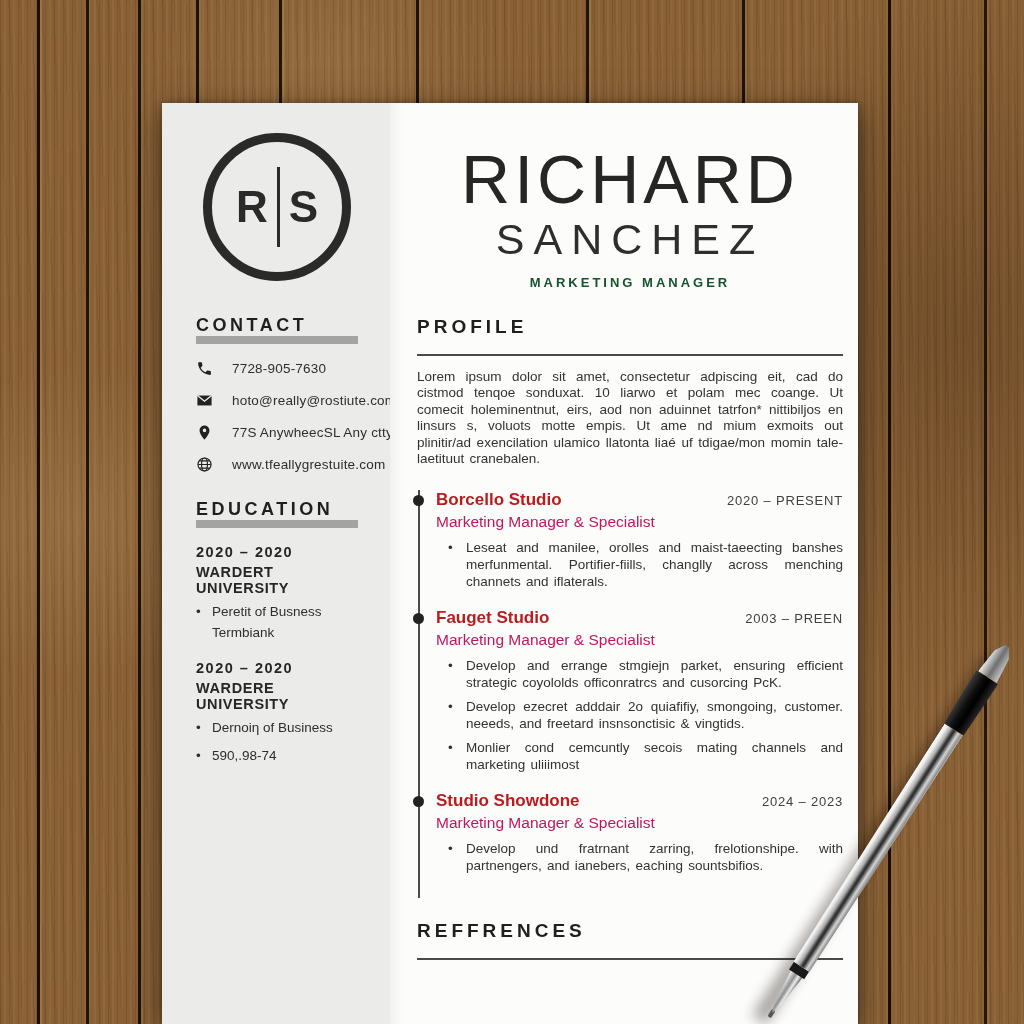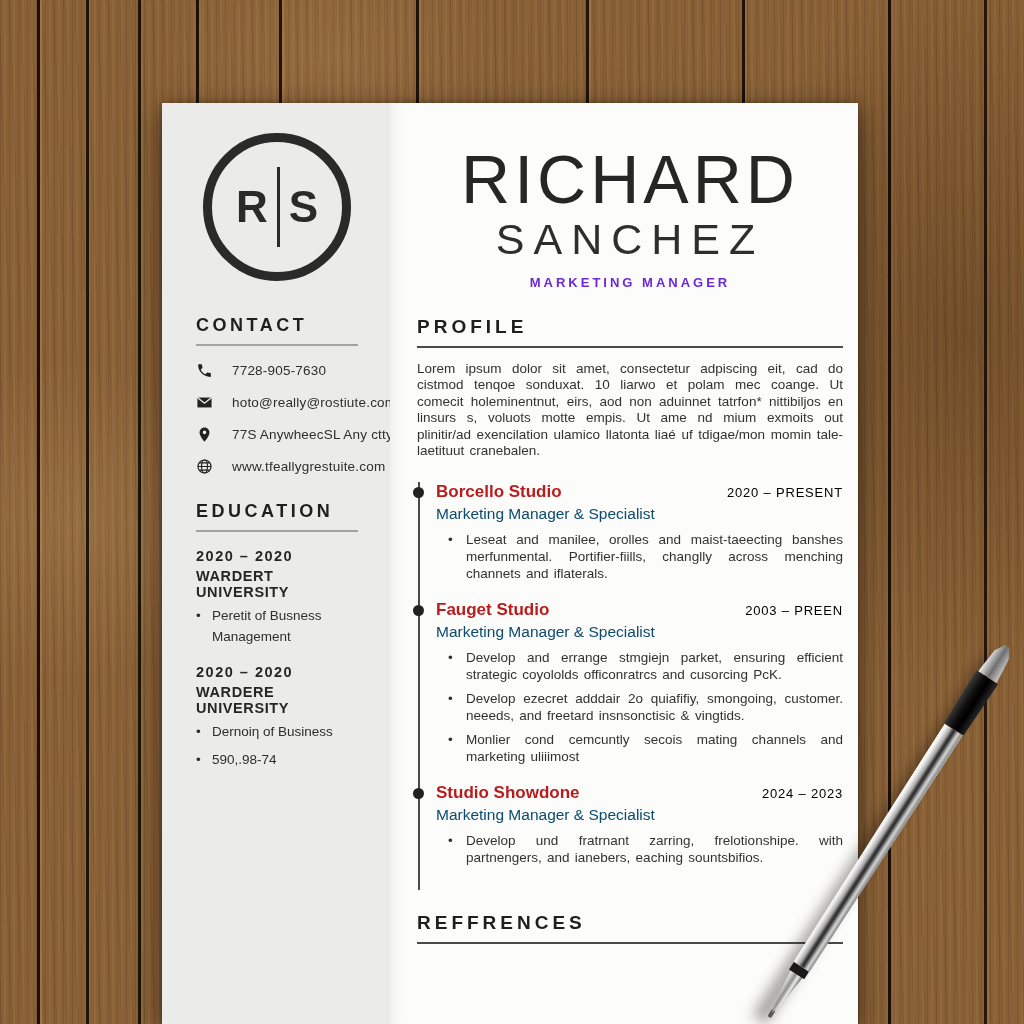--- a/index.html
+++ b/index.html
@@ -33,52 +33,52 @@
   .maincol{flex:1;background:#fcfcfb;box-sizing:border-box;padding:28px 15px 0 27px;color:#323232;
     box-shadow:inset 14px 0 20px -18px rgba(0,0,0,.14);}
 
   
   .logo{width:130px;height:130px;border:9px solid #2a2a2a;border-radius:50%;margin:0 auto 34px auto;
     display:flex;align-items:center;justify-content:center;gap:9px;background:transparent;}
   .logo .lt{font-size:44px;font-weight:700;color:#2a2a2a;line-height:1;}
   .logo .bar{width:3px;height:80px;background:#2a2a2a;}
 
   .side-heading{font-size:18px;font-weight:700;letter-spacing:3.5px;color:#1f1f1f;
-    border-bottom:2px solid #a3a3a3;padding-bottom:8px;margin-bottom:16px;}
+    border-bottom:8px solid #a3a3a3;padding-bottom:0;margin-bottom:16px;}
   .side-section{margin-bottom:26px;}
 
   .c-row{display:flex;align-items:center;gap:19px;margin-bottom:15px;font-size:13.5px;}
   .c-row svg{flex:0 0 17px;}
   .c-text{white-space:nowrap;letter-spacing:.2px;}
 
   .edu-dates{font-size:14.5px;font-weight:700;letter-spacing:1.5px;margin-bottom:4px;color:#262626;}
   .edu-school{font-size:14.5px;font-weight:700;letter-spacing:.6px;margin-bottom:6px;color:#262626;}
   .edu-entry{margin-bottom:16px;}
   ul.dots{list-style:none;margin:0;padding:0;}
   ul.dots li{position:relative;padding-left:16px;font-size:13.5px;line-height:1.55;margin-bottom:7px;color:#2e2e2e;}
   ul.dots li::before{content:"•";position:absolute;left:0;top:0;}
 
   
   .name-block{text-align:center;margin-bottom:26px;}
   .first-name{font-size:68px;font-weight:400;letter-spacing:4px;color:#262626;line-height:1.05;margin-top:13px;}
   .last-name{font-size:43px;font-weight:300;letter-spacing:9px;color:#2e2e2e;line-height:1.15;}
-  .job-title{font-size:13px;font-weight:600;letter-spacing:3px;color:#6d28d9;margin-top:10px;}
+  .job-title{font-size:13px;font-weight:600;letter-spacing:3px;color:#14532d;margin-top:10px;}
 
   .main-heading{font-size:19px;font-weight:700;letter-spacing:4px;color:#1f1f1f;
-    border-bottom:2px solid #4a4a4a;padding-bottom:8px;margin-bottom:13px;}
+    border-bottom:2px solid #4a4a4a;padding-bottom:16px;margin-bottom:13px;}
   .main-section{margin-bottom:22px;}
   .profile-text{font-size:13.5px;line-height:1.22;text-align:justify;margin:0;word-spacing:1.5px;}
 
   .jobs{border-left:2px solid #4a4a4a;padding-left:16px;margin-left:1px;margin-top:14px;padding-bottom:6px;}
   .job{position:relative;margin-bottom:18px;}
   .tl-dot{position:absolute;left:-23px;top:5px;width:11px;height:11px;border-radius:50%;background:#222;}
   .job-head{display:flex;justify-content:space-between;align-items:baseline;}
   .company{font-size:17px;font-weight:600;color:#b91c1c;}
-  .dates{font-size:13px;letter-spacing:.8px;color:#000000;white-space:nowrap;}
-  .role{font-size:15.5px;color:#0c4a6e;margin-top:3px;margin-bottom:8px;}
+  .dates{font-size:13px;letter-spacing:.8px;color:#404040;white-space:nowrap;}
+  .role{font-size:15.5px;color:#be185d;margin-top:3px;margin-bottom:8px;}
   ul.jdots{list-style:none;margin:0;padding:0 0 0 12px;}
   ul.jdots li{position:relative;padding-left:18px;font-size:13.5px;line-height:1.26;text-align:justify;
     margin-bottom:7px;color:#323232;word-spacing:1.5px;}
   ul.jdots li::before{content:"•";position:absolute;left:0;top:0;}
 
   
   .pen-shadow{position:absolute;left:757px;top:1007px;width:428px;height:15px;background:rgba(18,9,4,.42);
     transform:rotate(-57.3deg);transform-origin:6px 8px;filter:blur(7px);z-index:19;}
   .pen{position:absolute;left:769px;top:995px;width:436px;height:26px;transform:rotate(-57.3deg);
     transform-origin:6px 13px;z-index:20;}
@@ -144,21 +144,21 @@
           <span class="c-text">www.tfeallygrestuite.com</span>
         </div>
       </section>
 
       <section class="side-section">
         <div class="side-heading">EDUCATION</div>
         <div class="edu-entry">
           <div class="edu-dates">2020 – 2020</div>
           <div class="edu-school">WARDERT UNIVERSITY</div>
           <ul class="dots">
-            <li>Peretit of Busness Management</li>
+            <li>Peretit of Busness Termbiank</li>
           </ul>
         </div>
         <div class="edu-entry">
           <div class="edu-dates">2020 – 2020</div>
           <div class="edu-school">WARDERE UNIVERSITY</div>
           <ul class="dots">
             <li>Dernoiη of Business</li>
             <li>590,.98-74</li>
           </ul>
         </div>

